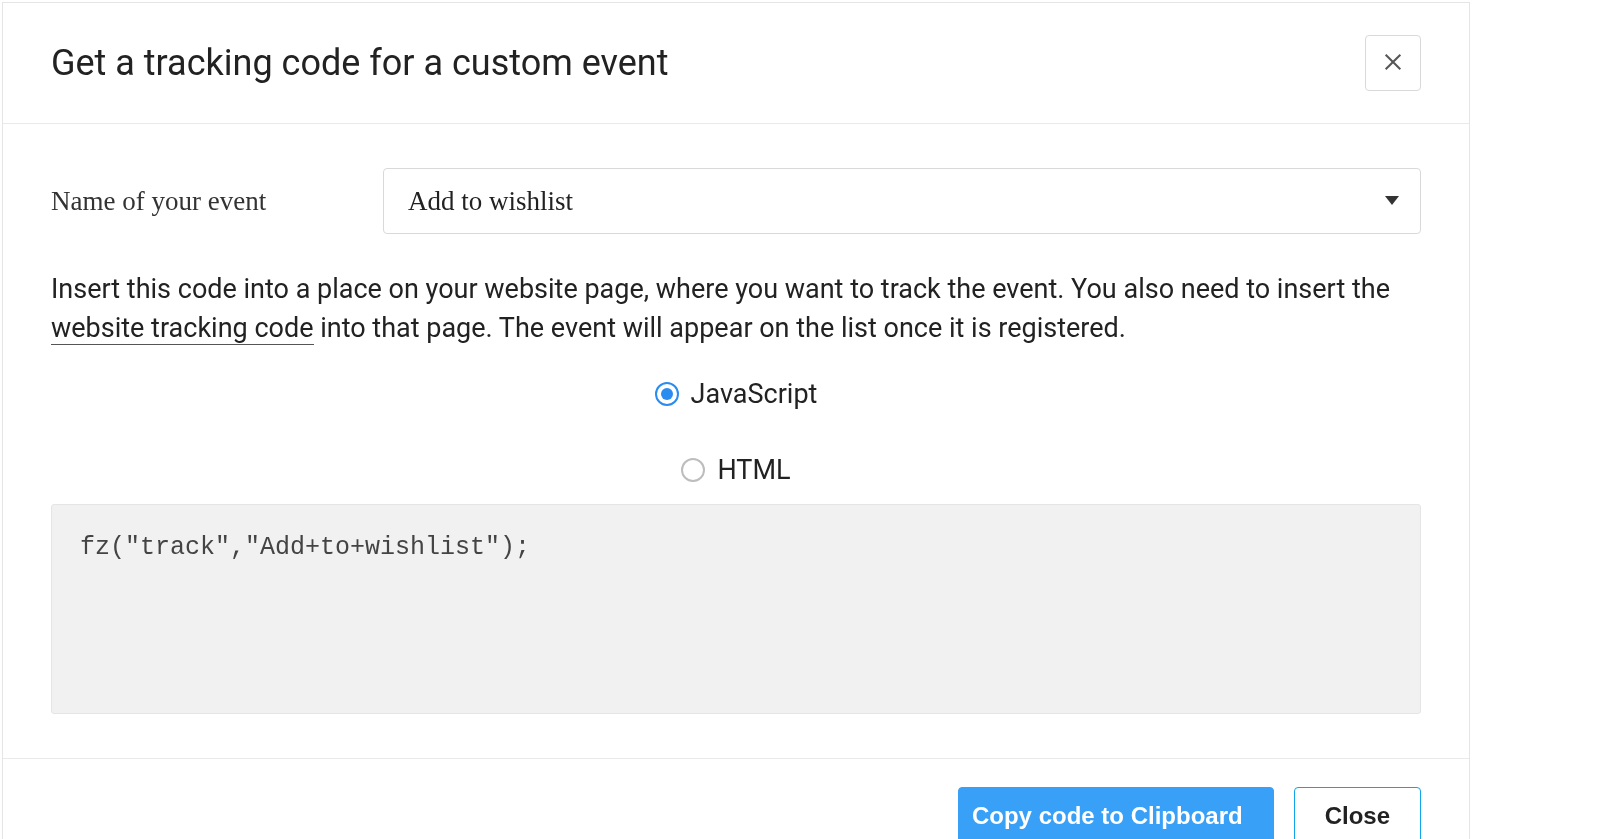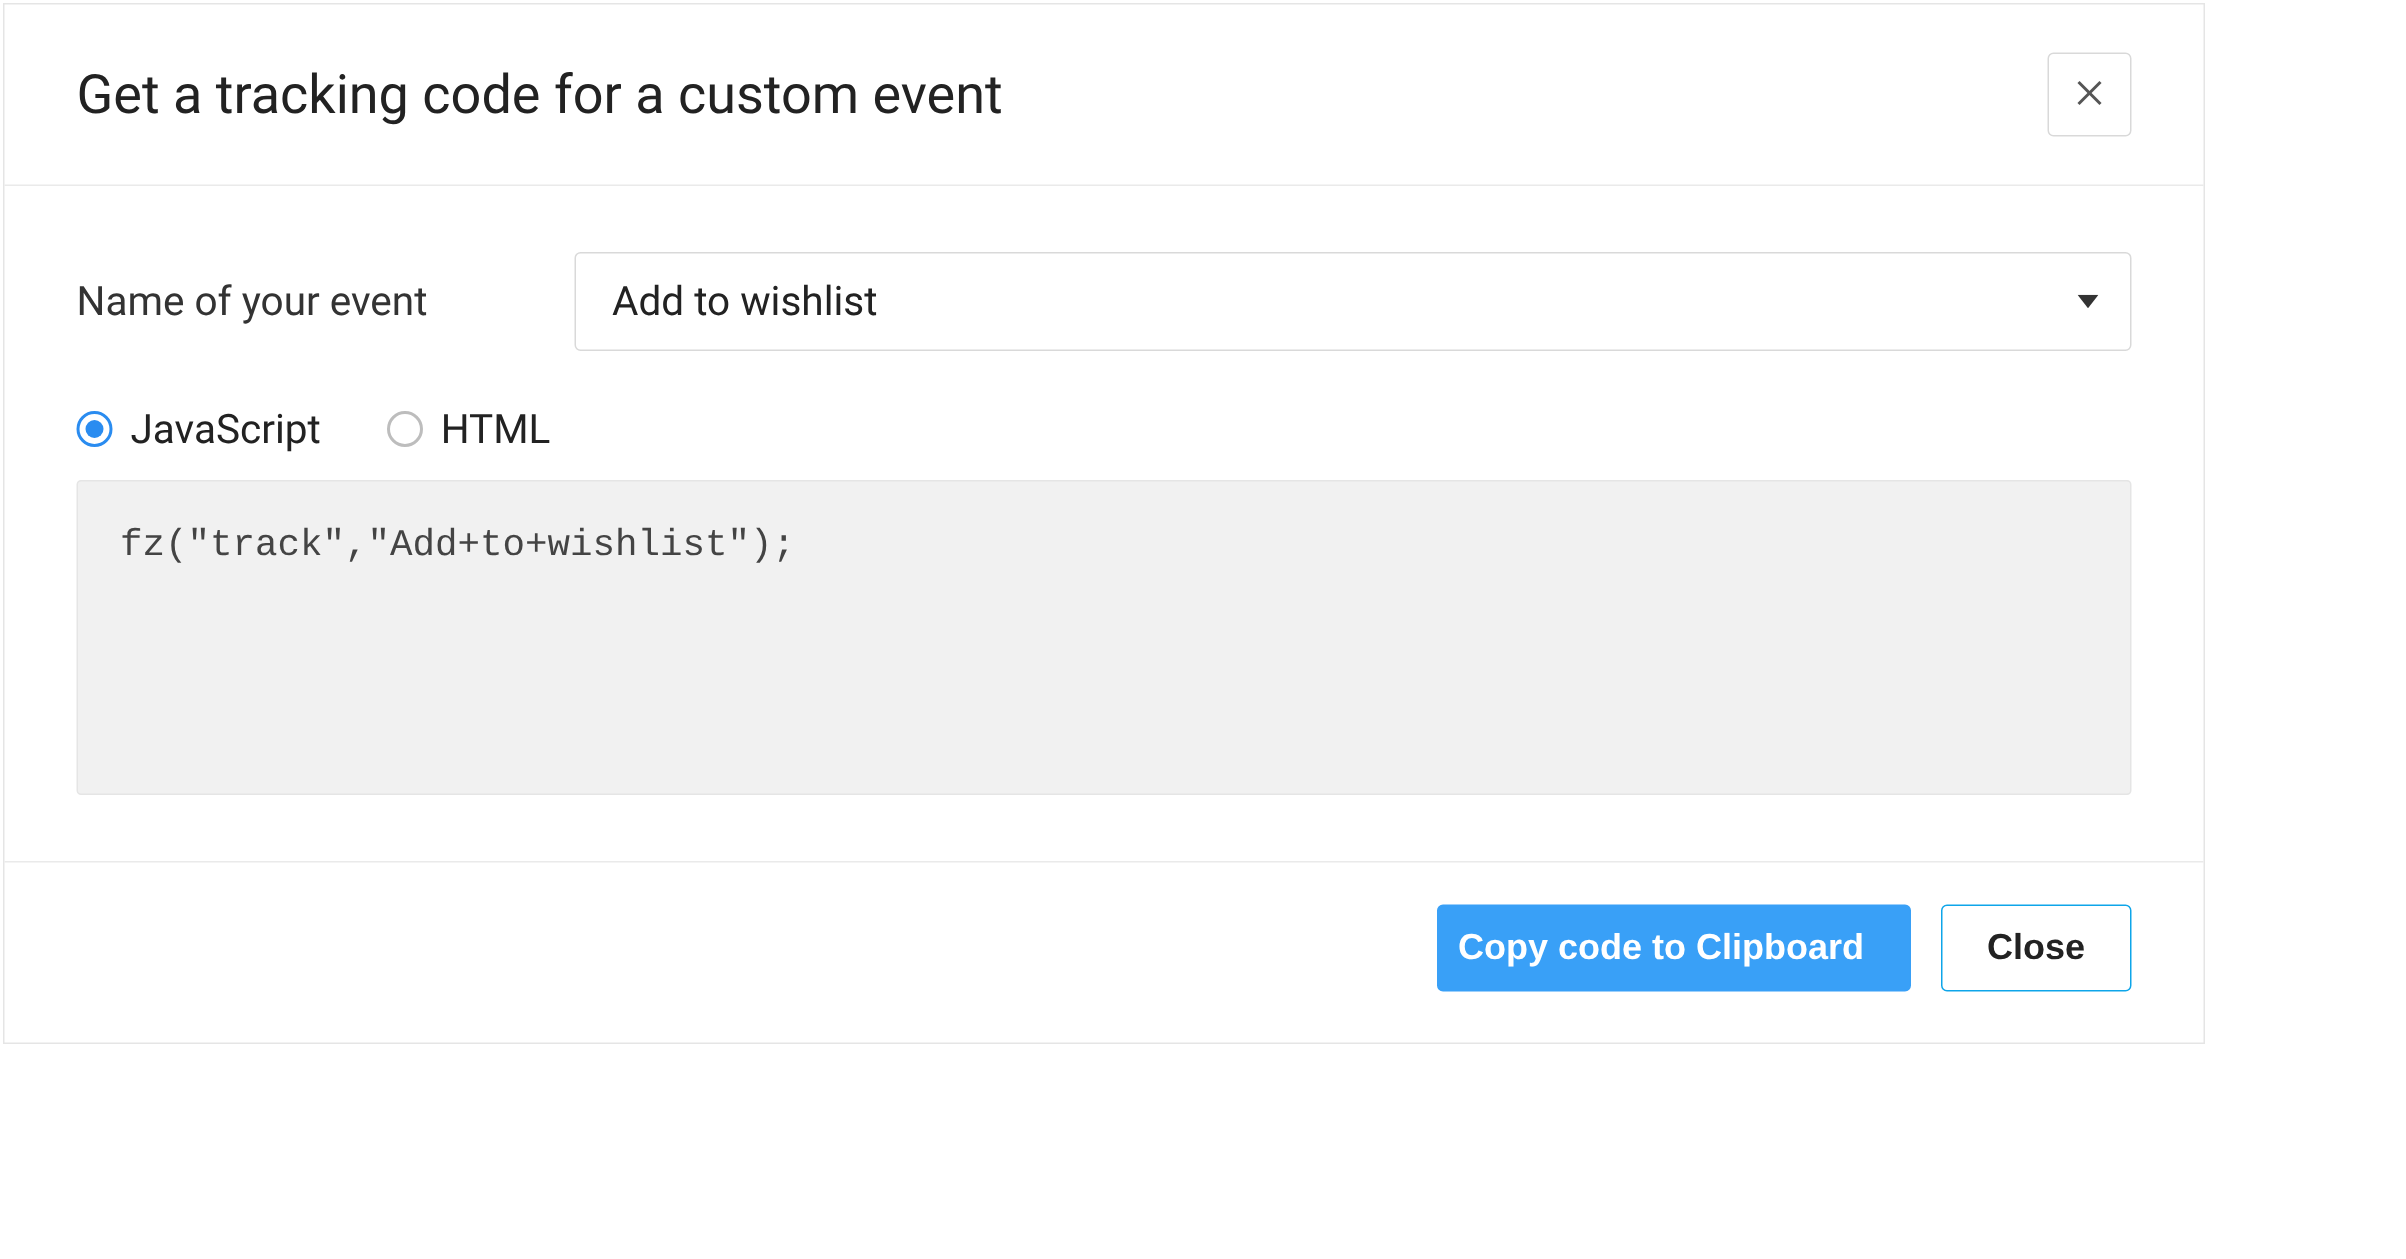--- a/index.html
+++ b/index.html
@@ -42,20 +42,21 @@
   }
   .close-x svg { width: 22px; height: 22px; stroke: #555; stroke-width: 2.2; }
   .modal-body {
     padding: 44px 48px 44px 48px;
   }
   .form-row {
     display: flex;
     align-items: center;
     gap: 32px;
     margin-bottom: 36px;
+    font-family: Liberation Serif, serif;
   }
   .form-label {
     font-size: 27px;
     color: #333;
     width: 300px;
     flex: 0 0 300px;
   }
   .select-wrap {
     flex: 1;
     position: relative;
@@ -91,20 +92,21 @@
     text-decoration: none;
     border-bottom: 1px solid #555;
     color: #222;
     cursor: pointer;
   }
   .radio-row {
     display: flex;
     align-items: center;
     gap: 44px;
     margin-bottom: 18px;
+    flex-direction: column;
   }
   .radio-opt {
     display: flex;
     align-items: center;
     gap: 12px;
     cursor: pointer;
   }
   .radio-circle {
     width: 24px;
     height: 24px;
@@ -200,20 +202,23 @@
           <span>Add to wishlist</span>
         </div>
         <span class="select-caret">
           <svg viewBox="0 0 14 10">
               <polygon points="0,0 14,0 7,9"></polygon>
             </svg>
         </span>
       </div>
     </div>
 
+    <p class="instruction">
+      <span>Insert this code into a place on your website page, where you want to track the event. You also need to insert the </span><a class="link">website tracking code</a><span> into that page. The event will appear on the list once it is registered.</span>
+    </p>
 
     <div class="radio-row">
       <label class="radio-opt">
         <span class="radio-circle checked">
             <span class="radio-dot"></span>
           </span>
         <span class="radio-label">JavaScript</span>
       </label>
       <label class="radio-opt">
         <span class="radio-circle"></span>

